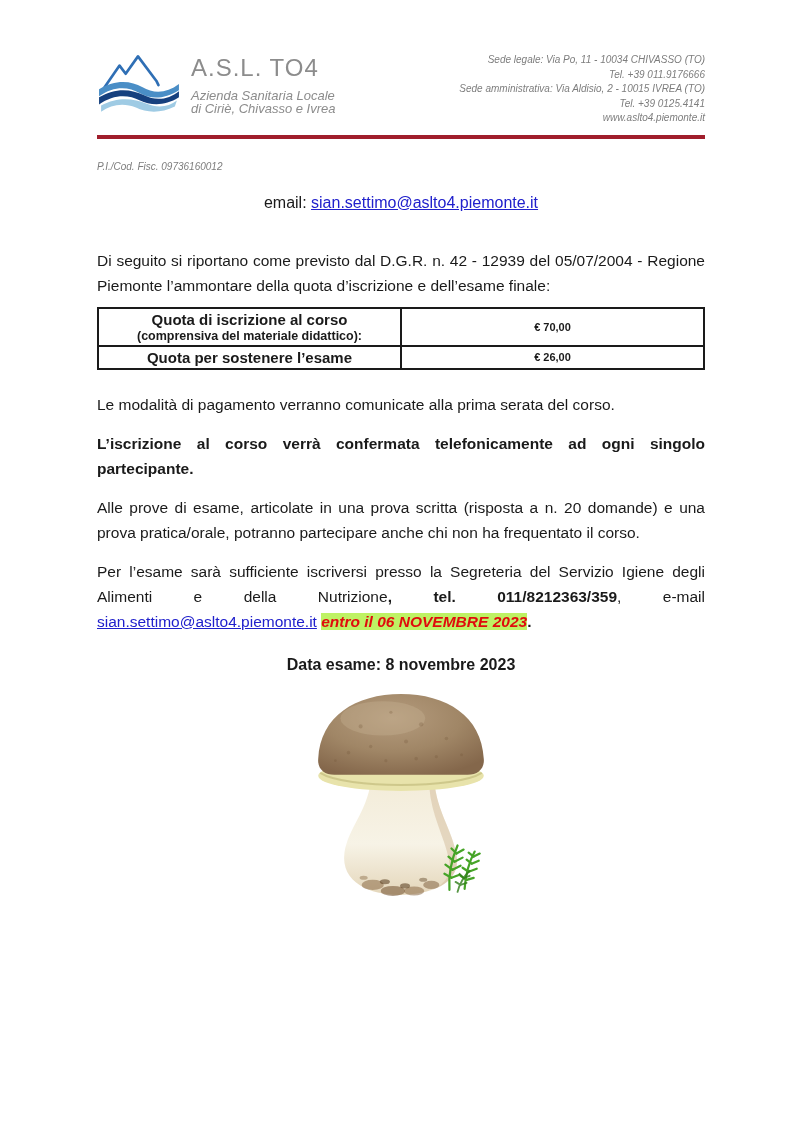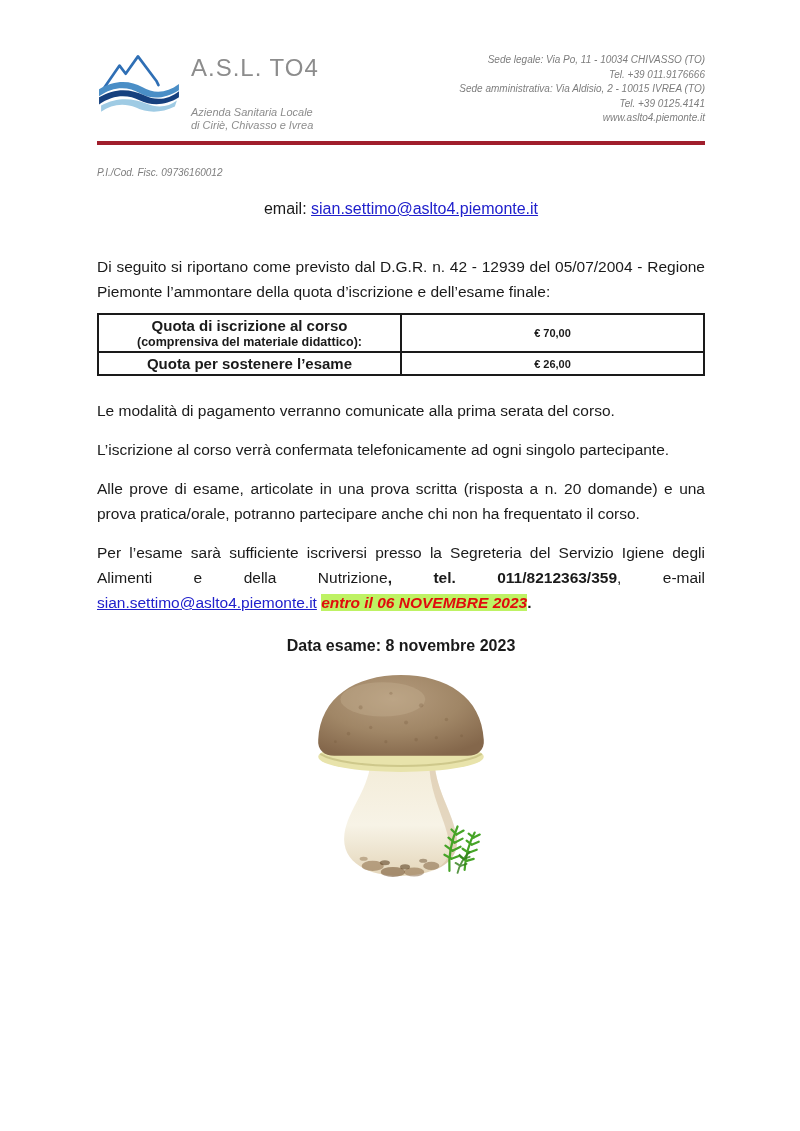--- a/index.html
+++ b/index.html
@@ -6,31 +6,31 @@
   .page{
     width:800px;height:955px;box-sizing:border-box;position:relative;
     background:#ffffff;padding:52px 95px 0 97px;
     font-family:"Liberation Sans",sans-serif;color:#1a1a1a;overflow:hidden;
   }
   
   .header{display:flex;justify-content:space-between;align-items:flex-start;}
   .logo-block{display:flex;gap:10px;align-items:flex-start;}
   .logo-text{padding-top:2px;}
   .logo-title{font-size:24px;color:#8c8c8c;letter-spacing:1px;}
-  .logo-subtitle{margin-top:24px;font-size:11px;font-style:italic;color:#8c8c8c;line-height:13px;}
+  .logo-subtitle{margin-top:7px;font-size:13px;font-style:italic;color:#8c8c8c;line-height:13px;}
   .contact{ text-align:right;font-style:italic;color:#7d7d7d;font-size:10px;line-height:14.5px;padding-top:1px;}
   .rule{height:4px;background:#a01e2c;margin-top:9px;}
   .fiscal{text-align:left;font-style:italic;color:#7d7d7d;font-size:10px;margin-top:22px;}
   
   .email-line{text-align:center;font-size:16px;margin-top:22px;}
   .link{color:#2020cc;text-decoration:underline;cursor:pointer;}
   
   .para{font-size:15.5px;line-height:25px;text-align:justify;margin:14px 0 0 0;}
   .para.first{margin-top:36px;}
-  .para.bold{font-weight:normal;}
+  .para.bold{font-weight:bold;}
   .phone-bold{font-weight:bold;}
   .hl{background:#bef264;margin-left:0.28em;}
   .deadline{color:#e00c0c;font-weight:bold;font-style:italic;}
   .period{font-weight:bold;}
   
   table.fees{width:100%;border-collapse:collapse;margin-top:9px;}
   table.fees td{border:2px solid #1a1a1a;text-align:center;vertical-align:middle;
     font-weight:bold;padding:1px 12px;}
   td.label-cell{width:50%;}
   .fee-label{font-size:15px;line-height:19px;}

